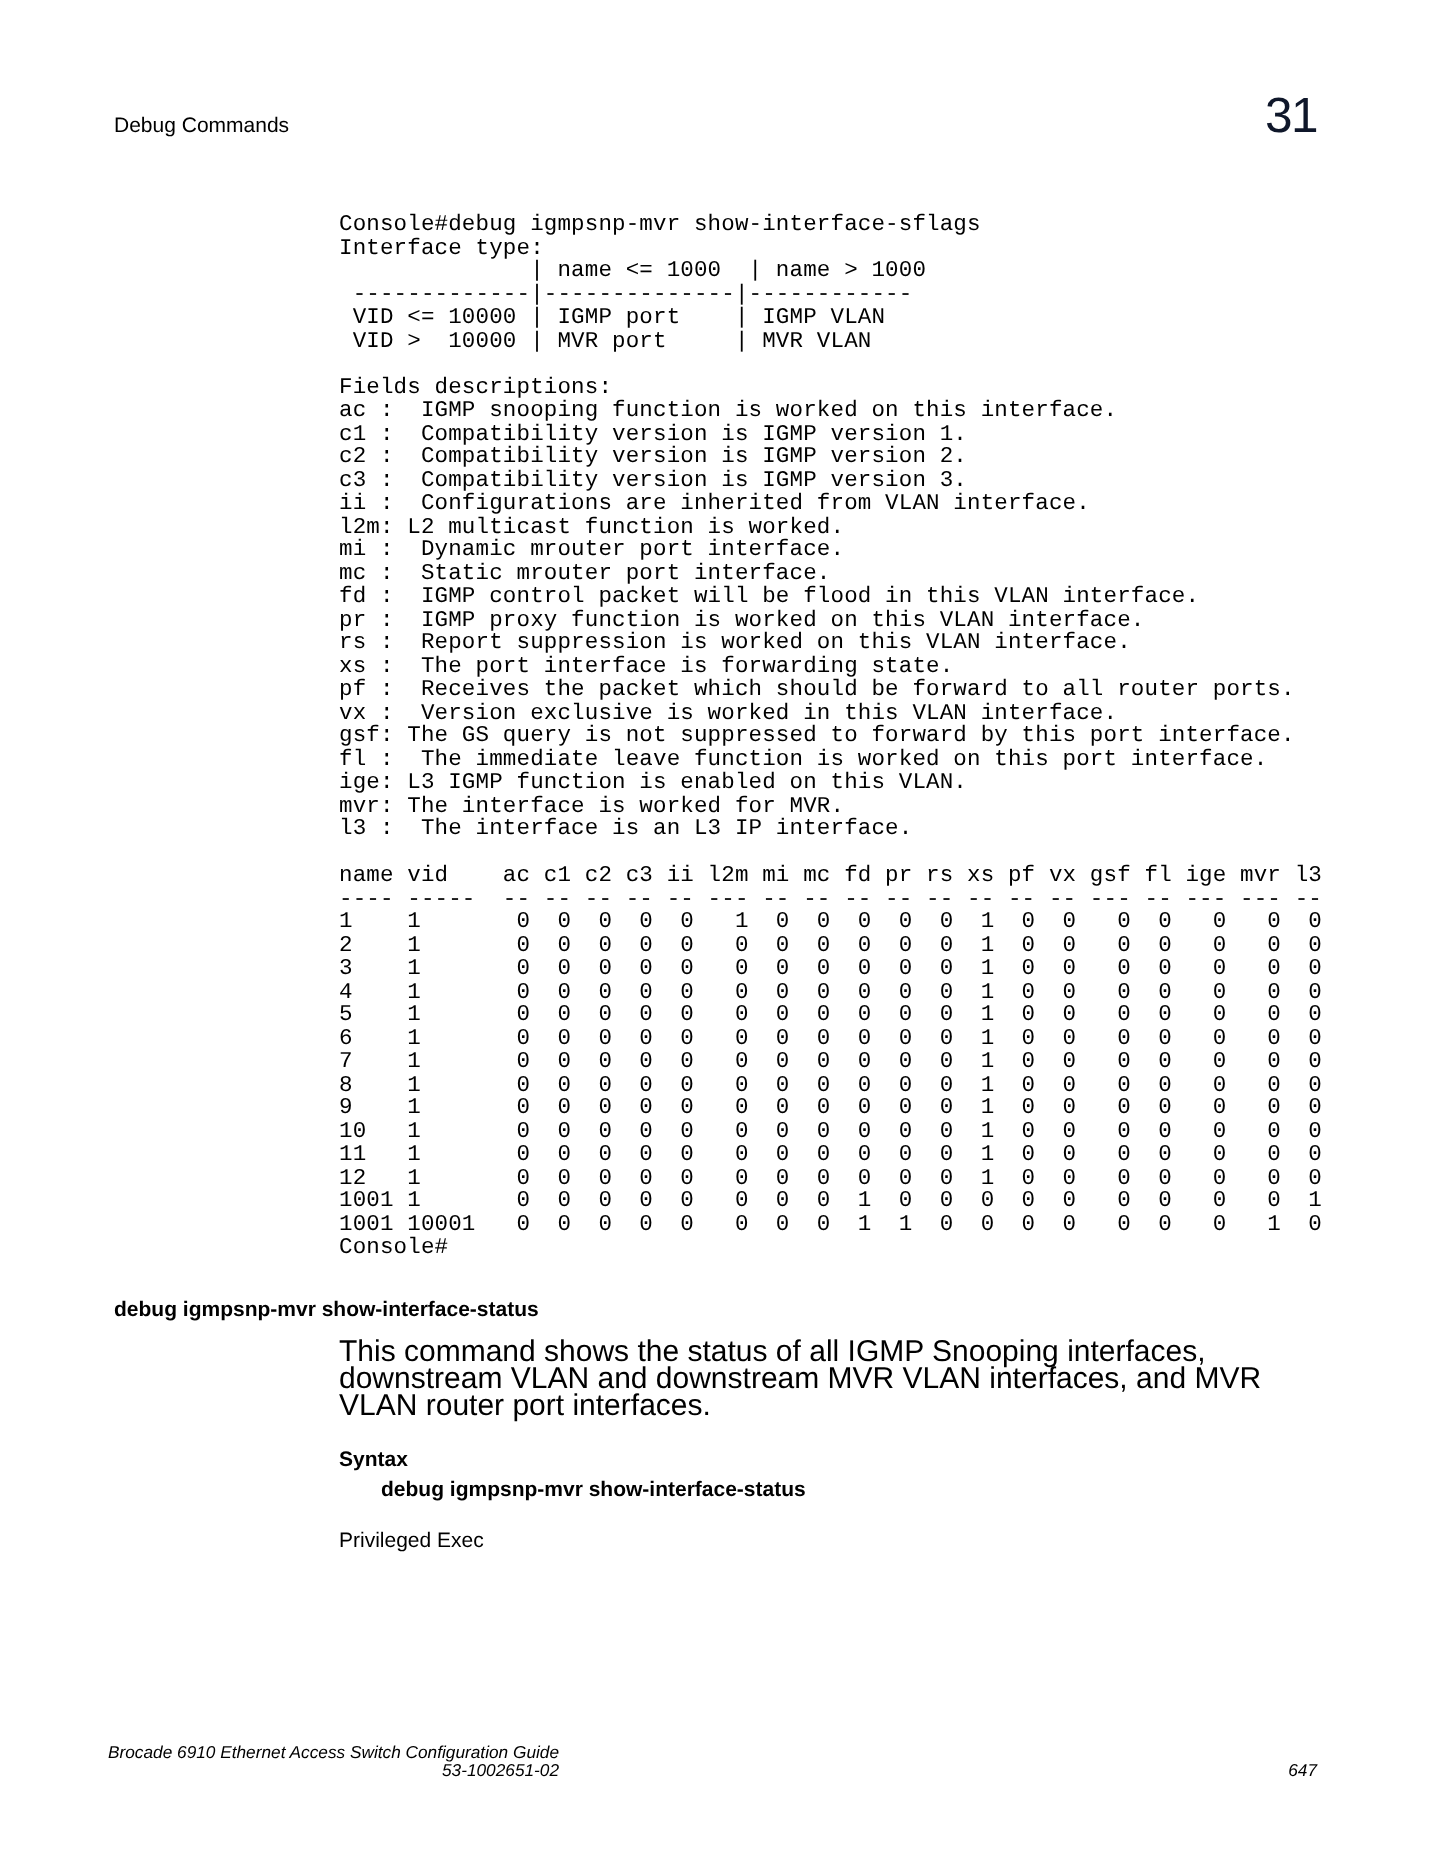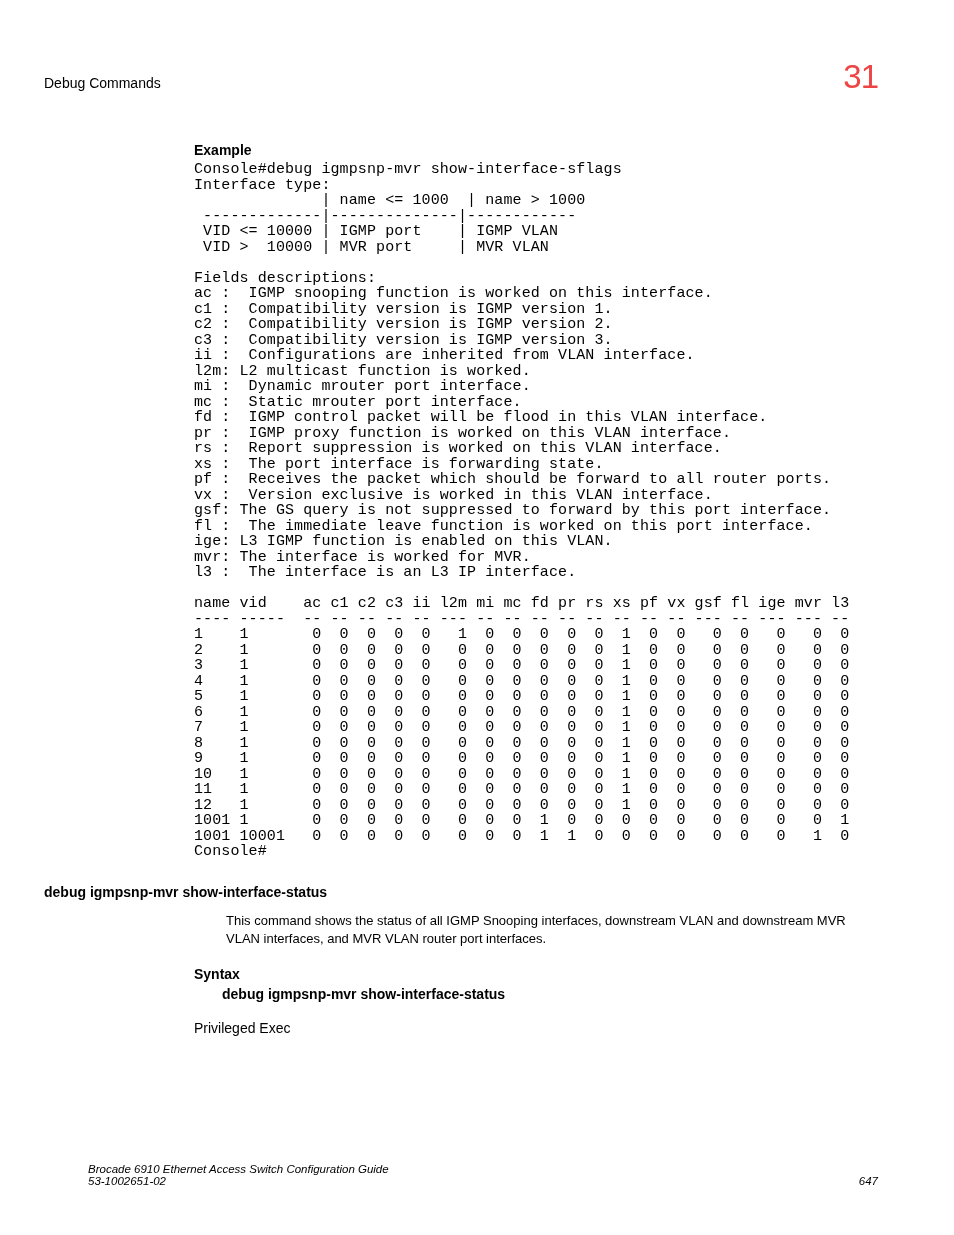--- a/index.html
+++ b/index.html
@@ -8,37 +8,37 @@
     padding: 0;
     background: #fff;
     font-family: Arial, Helvetica, sans-serif;
     color: #000;
     width: 954px;
     height: 1235px;
     position: relative;
     box-sizing: border-box;
   }
   .page {
-    padding: 58px 76px 0 44px;
+    padding: 58px 76px 0 76px;
     box-sizing: border-box;
   }
   .header {
     display: flex;
     justify-content: space-between;
     align-items: baseline;
     margin-bottom: 46px;
   }
   .header-title {
     font-size: 14px;
     color: #000;
   }
   .chapter-num {
     font-size: 33px;
     font-family: Arial, Helvetica, sans-serif;
-    color: #ef4444;
+    color: #0f172a;
     font-weight: normal;
     letter-spacing: -1px;
   }
   .content {
     margin-left: 150px;
   }
   .section-head {
     font-weight: bold;
     font-size: 14px;
     margin-bottom: 4px;
@@ -50,61 +50,60 @@
     white-space: pre;
     margin: 0 0 24px 0;
     letter-spacing: 0.1px;
   }
   .cmd-title {
     font-weight: bold;
     font-size: 14px;
     margin: 0 0 12px 0;
   }
   .body-text {
-    font-size: 13px;
+    font-size: 20px;
     line-height: 18px;
     margin-bottom: 18px;
-    margin-left: 32px;
   }
   .syntax-line {
     font-weight: bold;
     font-size: 14px;
     margin-left: 28px;
     margin-bottom: 18px;
   }
   .mode-val {
     font-size: 14px;
     margin-bottom: 34px;
   }
   .footer {
     position: absolute;
     bottom: 48px;
-    left: 88px;
+    left: 72px;
     right: 76px;
     display: flex;
     justify-content: space-between;
     align-items: flex-end;
     font-size: 11.5px;
     font-style: italic;
     color: #000;
+    text-align: right;
   }
   .footer .page-num {
   }
 </style>
 </head>
 <body>
 
 <div class="page">
   <div class="header">
     <span class="header-title">Debug Commands</span>
     <span class="chapter-num">31</span>
   </div>
 
   <div class="content">
-    <div class="section-head">Example</div>
     <pre class="console">Console#debug igmpsnp-mvr show-interface-sflags
 Interface type:
               | name &lt;= 1000  | name &gt; 1000
  -------------|--------------|------------
  VID &lt;= 10000 | IGMP port    | IGMP VLAN
  VID &gt;  10000 | MVR port     | MVR VLAN
 
 Fields descriptions:
 ac :  IGMP snooping function is worked on this interface.
 c1 :  Compatibility version is IGMP version 1.

